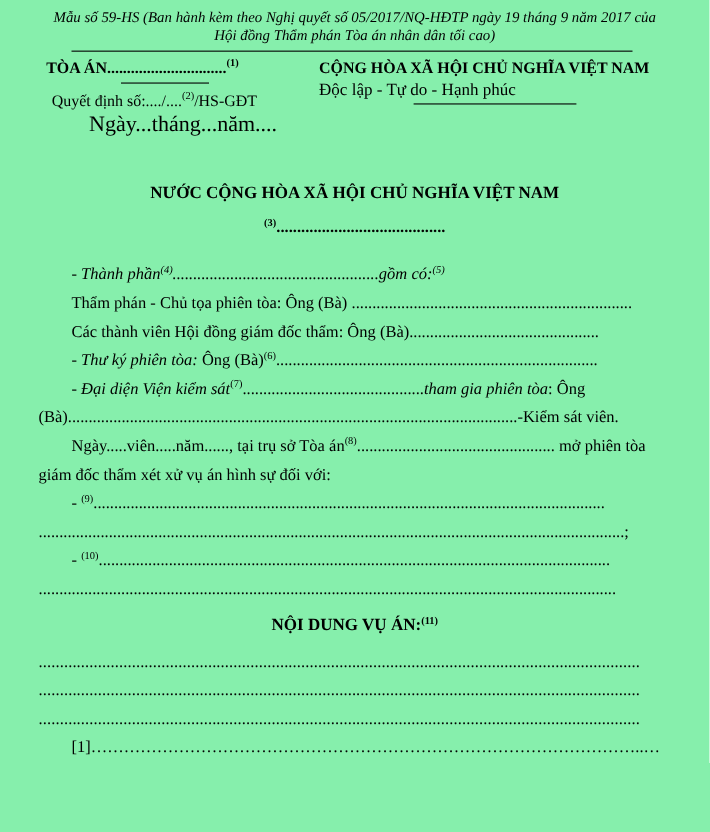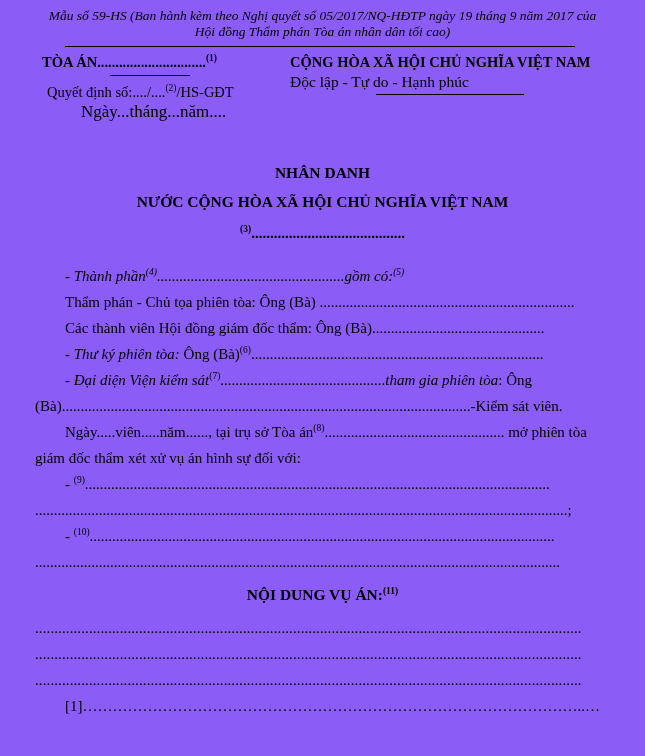--- a/index.html
+++ b/index.html
@@ -3,31 +3,31 @@
 <meta charset="utf-8">
 <style>
   * { box-sizing: border-box; }
   html, body { margin: 0; padding: 0; background: #ffffff; }
   .page {
     width: 645px; height: 756px;
     padding: 8px 35px 0 35px;
     overflow: hidden;
     font-family: "Liberation Serif", serif;
     color: #000;
-    background: #8b5cf6;
+    background: #86efac;
   }
   .note { text-align: center; font-style: italic; font-size: 13.5px; line-height: 16px; }
   .topline { border-top: 1.6px solid #000; margin: 6px 35px 0 30px; }
 
   .head-row { display: flex; margin-top: 7px; }
   .head-left { width: 255px; }
   .court-line { font-size: 14.5px; font-weight: bold; padding-left: 7px; white-space: nowrap; }
   .court-underline { border-top: 1.4px solid #000; width: 80px; margin: 4px 0 0 75px; }
   .decision-line { font-size: 14.5px; margin-top: 8px; padding-left: 12px; white-space: nowrap; }
-  .date-line { font-size: 17px; margin-top: 1px; padding-left: 46px; }
+  .date-line { font-size: 20px; margin-top: 1px; padding-left: 46px; }
   .head-right { flex: 1; text-align: left; }
   .nat-title { font-size: 14.5px; font-weight: bold; }
   .nat-motto { font-size: 15.5px; font-weight: normal; margin-top: 2px; }
   .motto-underline { border-top: 1.4px solid #000; width: 148px; margin: 3px auto 0; }
 
   .doc-title { text-align: center; margin-top: 42px; }
   .t1, .t2 { font-weight: bold; font-size: 15.5px; }
   .t2 { margin-top: 11px; }
   .ref3-line { margin-top: 14px; font-size: 15px; }
 
@@ -64,21 +64,20 @@
       <div class="date-line">Ngày...tháng...năm....</div>
     </div>
     <div class="head-right">
       <div class="nat-title">CỘNG HÒA XÃ HỘI CHỦ NGHĨA VIỆT NAM</div>
       <div class="nat-motto">Độc lập - Tự do - Hạnh phúc</div>
       <div class="motto-underline"></div>
     </div>
   </div>
 
   <div class="doc-title">
-    <div class="t1">NHÂN DANH</div>
     <div class="t2">NƯỚC CỘNG HÒA XÃ HỘI CHỦ NGHĨA VIỆT NAM</div>
     <div class="ref3-line"><sup class="b">(3)</sup><span class="b">.........................................</span></div>
   </div>
 
   <div class="body">
 
     <p class="ind"><span class="bi">- Thành phần</span><sup class="bi">(4)</sup><span class="bi">..................................................</span><span class="bi">gồm có:</span><sup class="bi">(5)</sup></p>
 
     <p class="ind"><span class="i">Thẩm phán - Chủ tọa phiên tòa:</span><span> Ông (Bà) </span><span>....................................................................</span></p>
 

